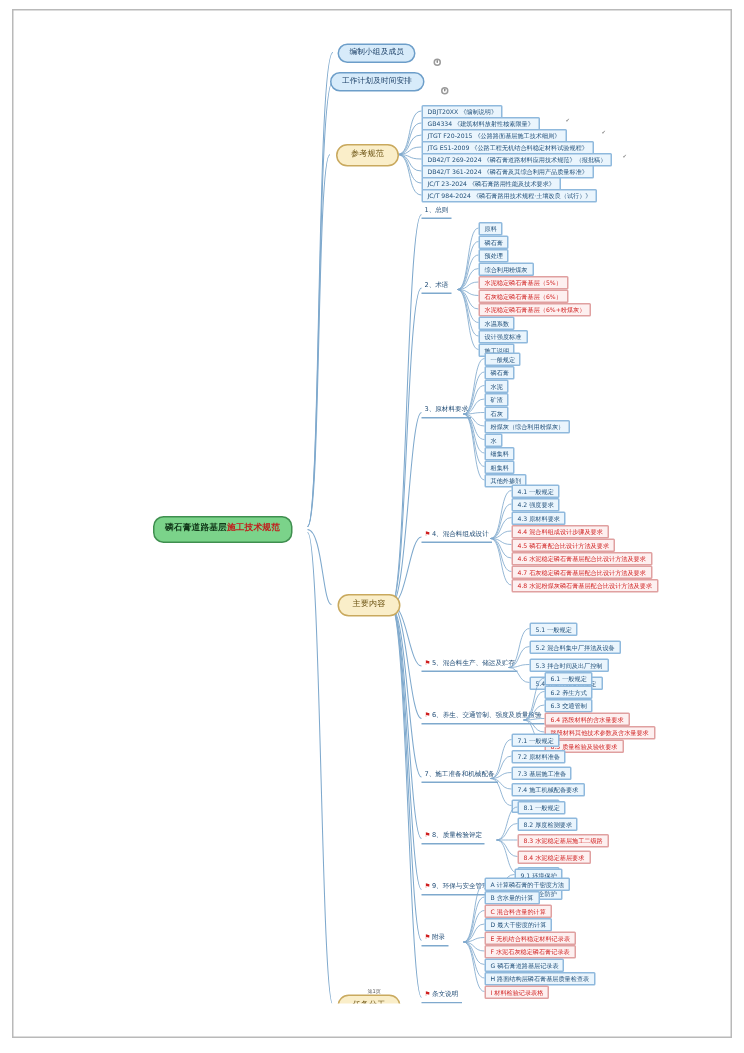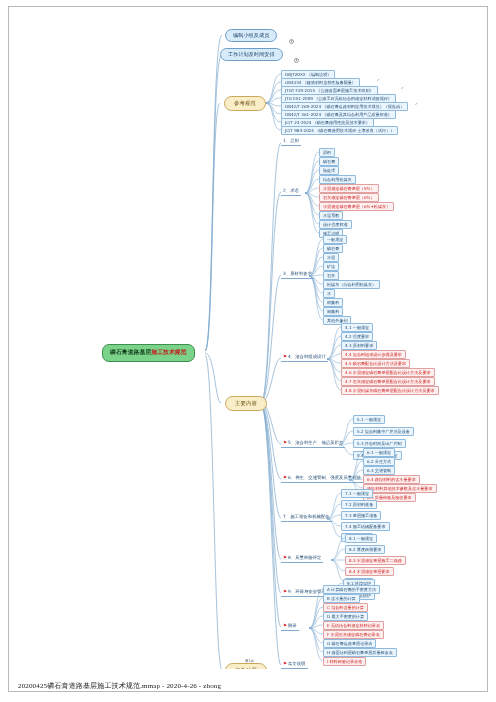--- a/index.html
+++ b/index.html
@@ -347,17 +347,14 @@
 
       <div class="node sublabel" style="left:272px;top:654px;">
         <span class="flag">⚑</span><span>条文说明</span>
       </div>
 
       <div class="node pill cream" style="left:216px;top:656px;">任务分工</div>
 
       <div class="page-num">第1页</div>
     </div>
 
-    <div class="footer">
-      <span class="footer-text">20200425磷石膏道路基层施工技术规范.mmap - 2020-4-26 - zhong</span>
-    </div>
   </div>
 </div>
 
 </body></html>

